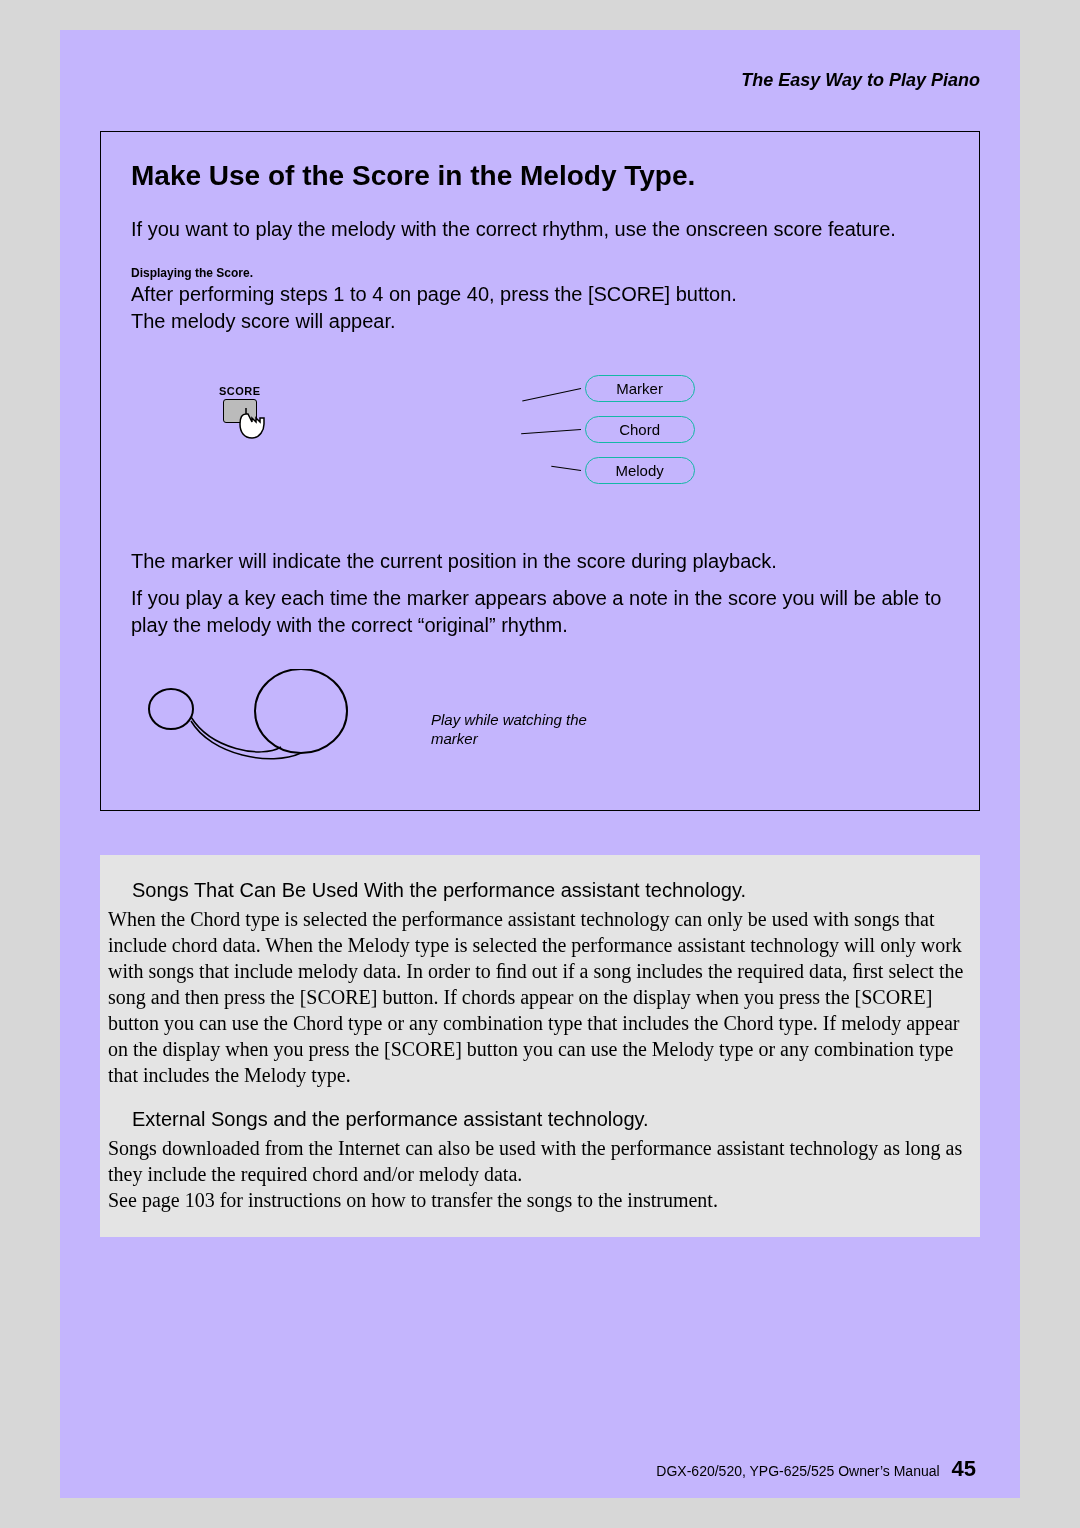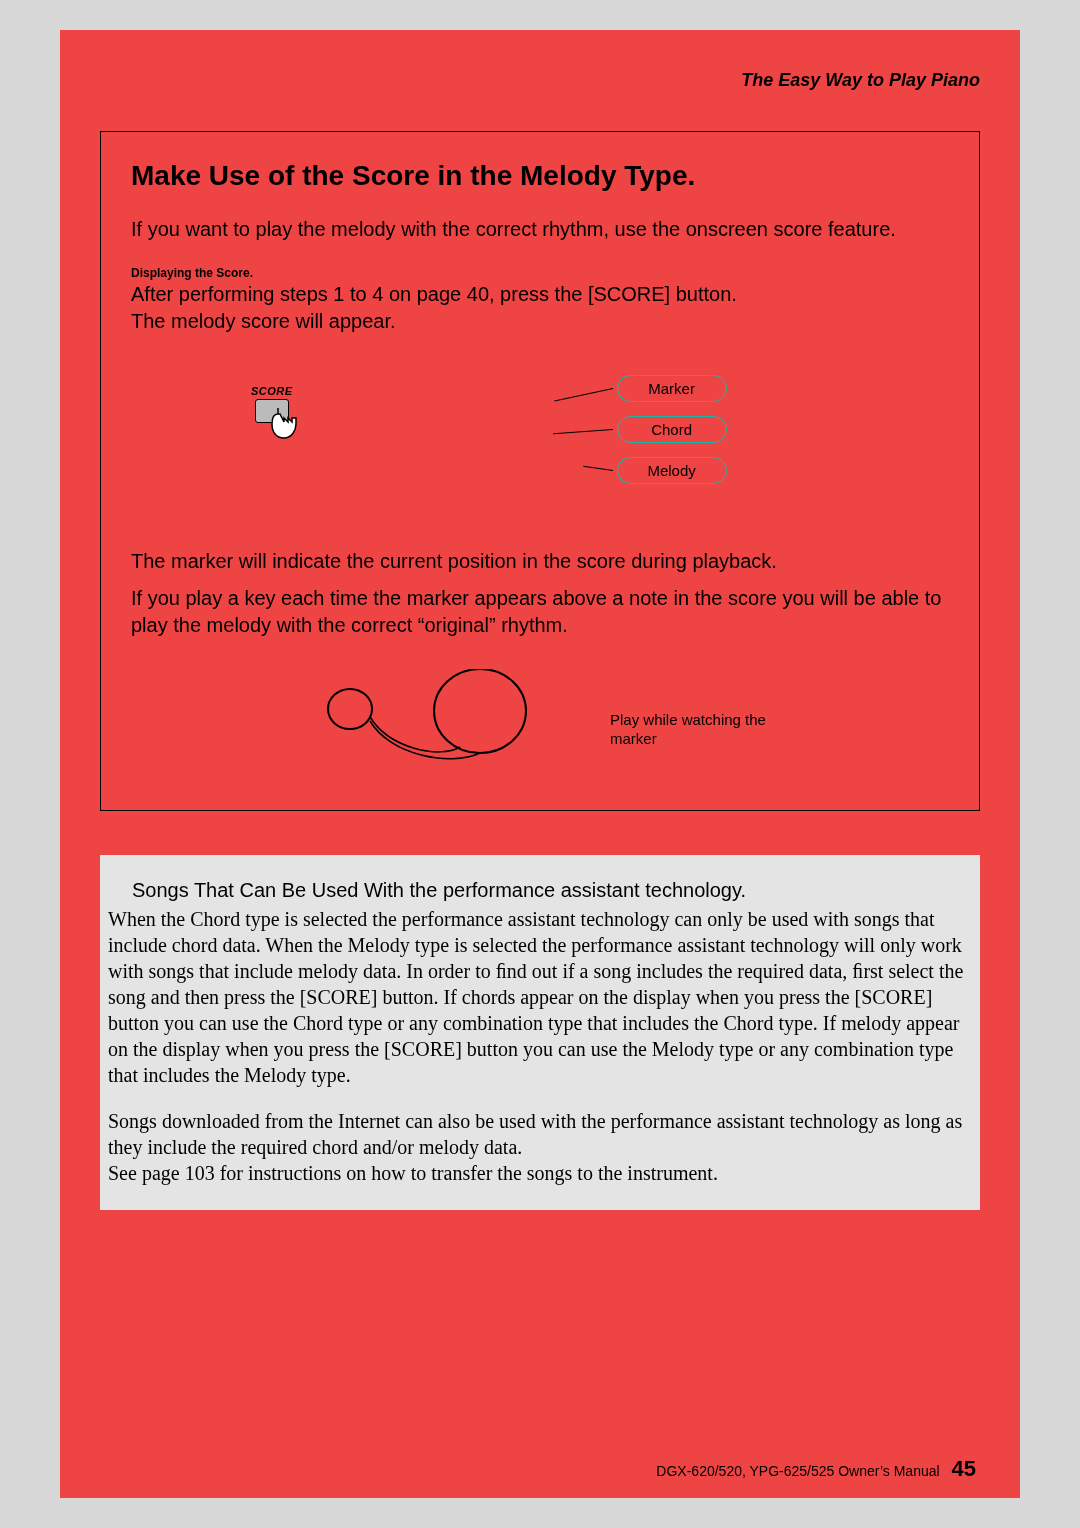--- a/index.html
+++ b/index.html
@@ -7,21 +7,21 @@
   body {
     background: #d7d7d7;
     font-family: Arial, Helvetica, sans-serif;
     color: #000;
     position: relative;
   }
   .page {
     position: absolute;
     left: 60px; top: 30px;
     width: 960px; height: 1468px;
-    background: #ef4444;
+    background: #c4b5fd;
     padding: 40px 40px 20px 40px;
   }
   .running-head {
     text-align: right;
     font-weight: bold;
     font-size: 18px;
     margin-bottom: 40px;
     font-style: italic;
   }
   .box {
@@ -37,24 +37,23 @@
   .intro { font-size: 20px; line-height: 1.35; margin-bottom: 20px; }
   .sub { font-size: 12px; font-weight: bold; }
   .body { font-size: 20px; line-height: 1.35; }
   .figrow {
     display: flex;
     align-items: flex-start;
     margin: 40px 0 50px 0;
     gap: 40px;
   }
   .score-btn-wrap {
-    margin-left: 120px;
+    margin-left: 88px;
     margin-top: 10px;
     text-align: center;
-    font-style: italic;
   }
   .score-label { font-size: 11px; letter-spacing: 0.5px; font-weight: bold; }
   .score-btn {
     width: 34px; height: 24px;
     border: 1.5px solid #000;
     border-radius: 3px;
     background: #bbb;
     margin: 2px auto 0 auto;
     position: relative;
   }
@@ -77,23 +76,23 @@
     padding: 4px 26px;
     font-size: 15px;
     min-width: 110px;
     text-align: center;
     margin-left: 4px;
   }
   .marker-desc { font-size: 20px; line-height: 1.35; margin-top: 10px; }
   .notes-fig {
     display: flex;
     align-items: center;
-    justify-content: center;
     gap: 40px;
     margin: 30px 0 0 0;
+    font-style: italic;
   }
   .note-caption { font-size: 15px; max-width: 160px; line-height: 1.3; }
   .gray-block {
     background: #e4e4e4;
     padding: 24px 8px 24px 8px;
     margin-top: 44px;
   }
   .gray-block .h { font-size: 20px; font-weight: normal; margin-left: 24px; margin-bottom: 4px; }
   .gray-block .p { font-size: 20px; line-height: 1.3; margin-bottom: 20px; font-family: Liberation Serif, serif; }
   .footer {
@@ -157,20 +156,21 @@
         <path d="M60 52 C 80 86, 140 98, 170 84" fill="none" stroke="#000" stroke-width="1.5"></path>
       </svg>
       <div class="note-caption">Play while watching the marker</div>
     </div>
   </div>
 
   <div class="gray-block">
     <div class="h">Songs That Can Be Used With the performance assistant technology.</div>
     <p class="p">When the Chord type is selected the performance assistant technology can only be used with songs that include chord data. When the Melody type is selected the performance assistant technology will only work with songs that include melody data. In order to ﬁnd out if a song includes the required data, ﬁrst select the song and then press the [SCORE] button. If chords appear on the display when you press the [SCORE] button you can use the Chord type or any combination type that includes the Chord type. If melody appear on the display when you press the [SCORE] button you can use the Melody type or any combination type that includes the Melody type.</p>
 
+    <div class="h">External Songs and the performance assistant technology.</div>
     <p class="p" style="margin-bottom:0">Songs downloaded from the Internet can also be used with the performance assistant technology as long as they include the required chord and/or melody data.</p>
     <p class="p" style="margin-bottom:0">See page 103 for instructions on how to transfer the songs to the instrument.</p>
   </div>
 
   <div class="footer">
     <span>DGX-620/520, YPG-625/525  Owner’s Manual</span>
     <span class="pg">45</span>
   </div>
 
 </div>

